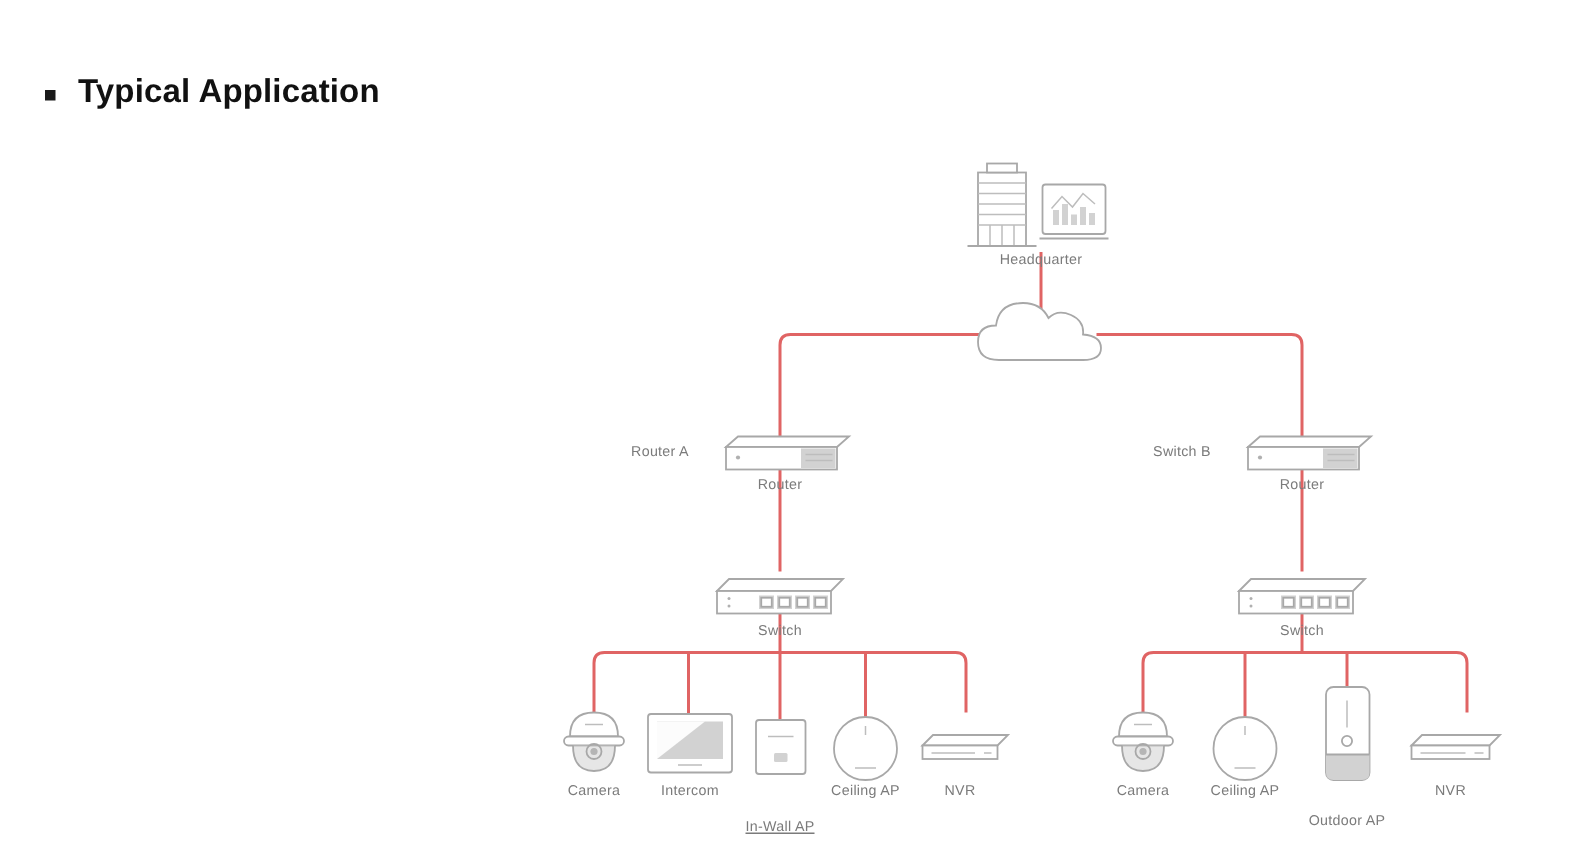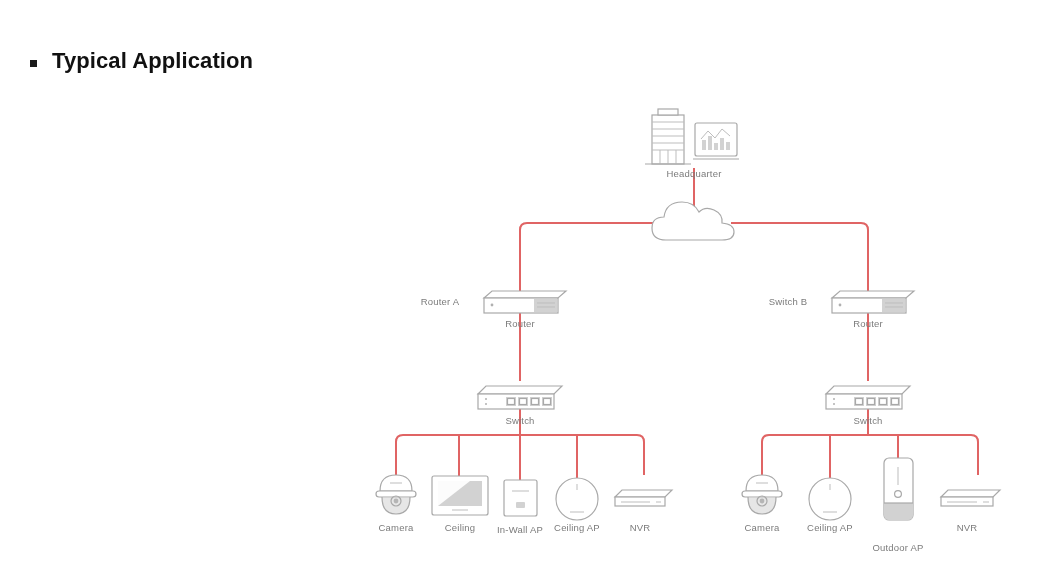--- a/index.html
+++ b/index.html
@@ -251,22 +251,22 @@
 
     <span class="lbl" style="left:440px;top:236px;">Router A</span>
     <span class="lbl" style="left:520px;top:258px;">Router</span>
     <span class="lbl" style="left:520px;top:355px;">Switch</span>
 
     <span class="lbl" style="left:788px;top:236px;">Switch B</span>
     <span class="lbl" style="left:868px;top:258px;">Router</span>
     <span class="lbl" style="left:868px;top:355px;">Switch</span>
 
     <span class="lbl" style="left:396px;top:462px;">Camera</span>
-    <span class="lbl" style="left:460px;top:462px;">Ceiling</span>
-    <span class="lbl" style="left:520px;top:464px;">In-Wall AP</span>
+    <span class="lbl" style="left:460px;top:462px;">Intercom</span>
+    <span class="lbl" style="left:520px;top:486px;text-decoration:underline;">In-Wall AP</span>
     <span class="lbl" style="left:577px;top:462px;">Ceiling AP</span>
     <span class="lbl" style="left:640px;top:462px;">NVR</span>
 
     <span class="lbl" style="left:762px;top:462px;">Camera</span>
     <span class="lbl" style="left:830px;top:462px;">Ceiling AP</span>
     <span class="lbl" style="left:898px;top:462px;margin-top:20px;">Outdoor AP</span>
     <span class="lbl" style="left:967px;top:462px;">NVR</span>
 
   </div>
 </div>

